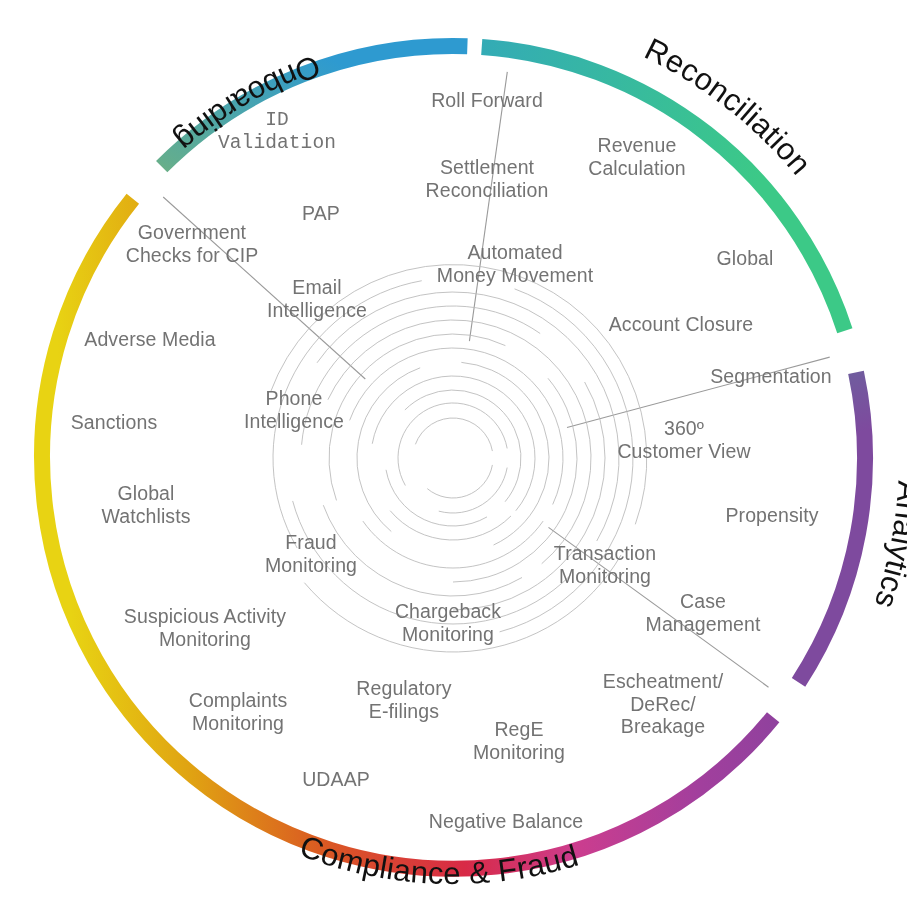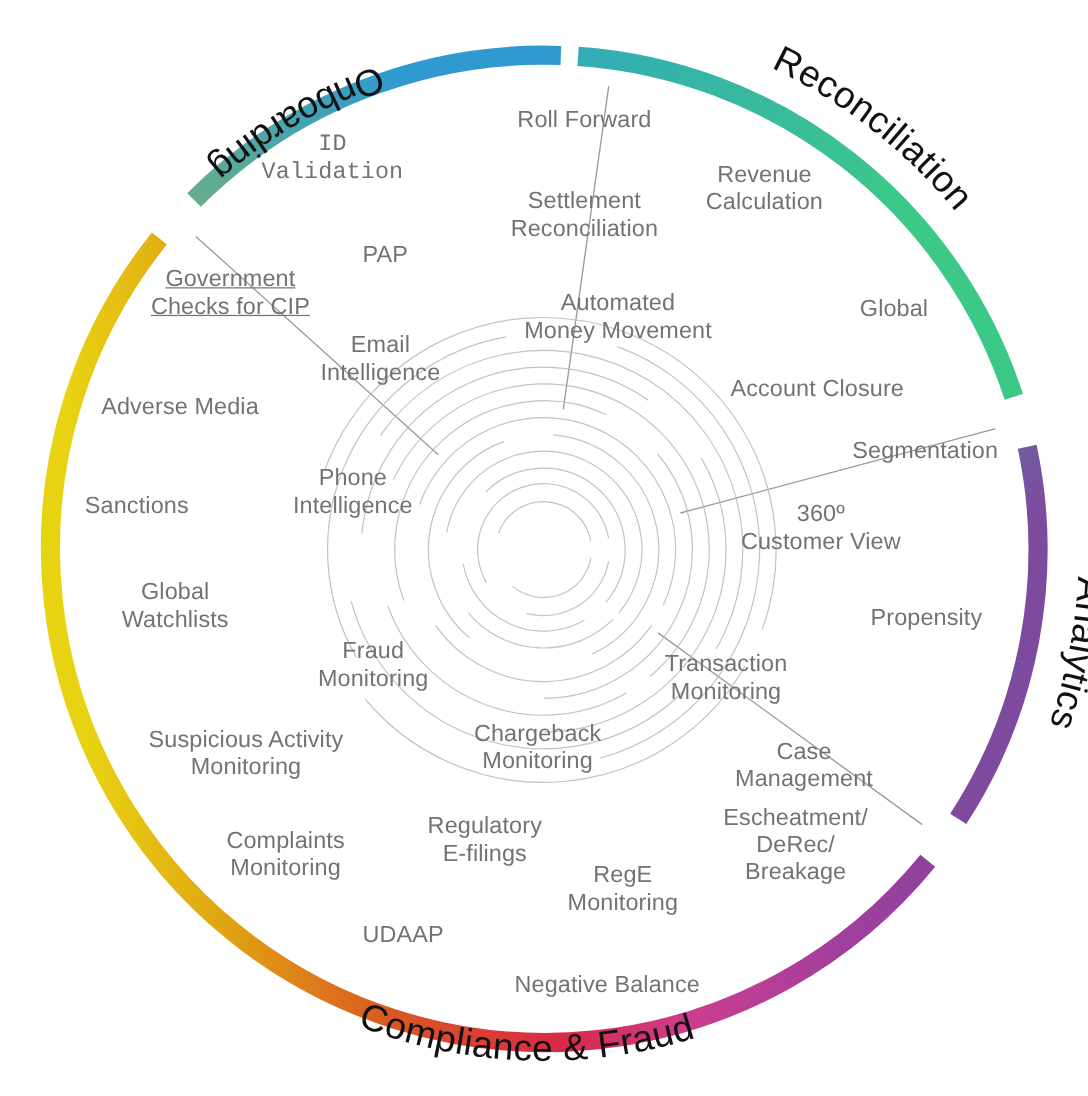--- a/index.html
+++ b/index.html
@@ -127,21 +127,21 @@
       <div class="node" style="left: 515px; top: 264px;">Automated
 Money Movement</div>
       <div class="node" style="left: 745px; top: 258px;">Global</div>
       <div class="node" style="left: 681px; top: 324px;">Account Closure</div>
       <div class="node" style="left: 771px; top: 376px;">Segmentation</div>
       <div class="node" style="left: 684px; top: 440px;">360º
 Customer View</div>
       <div class="node" style="left: 772px; top: 515px;">Propensity</div>
       <div class="node" style="left: 605px; top: 565px;">Transaction
 Monitoring</div>
-      <div class="node" style="left: 670px; top: 613px; margin-top: 25px;">Case
+      <div class="node" style="left: 703px; top: 613px;">Case
 Management</div>
       <div class="node" style="left: 663px; top: 704px;">Escheatment/
 DeRec/
 Breakage</div>
       <div class="node" style="left: 506px; top: 821px;">Negative Balance</div>
       <div class="node" style="left: 519px; top: 741px;">RegE
 Monitoring</div>
       <div class="node" style="left: 336px; top: 779px;">UDAAP</div>
       <div class="node" style="left: 404px; top: 700px;">Regulatory
 E-filings</div>
@@ -154,19 +154,19 @@
       <div class="node" style="left: 311px; top: 554px;">Fraud
 Monitoring</div>
       <div class="node" style="left: 146px; top: 505px;">Global
 Watchlists</div>
       <div class="node" style="left: 114px; top: 422px;">Sanctions</div>
       <div class="node" style="left: 258px; top: 410px; margin-left: 36px;">Phone
 Intelligence</div>
       <div class="node" style="left: 150px; top: 339px;">Adverse Media</div>
       <div class="node" style="left: 317px; top: 299px;">Email
 Intelligence</div>
-      <div class="node" style="left: 192px; top: 244px; text-decoration: underline;">Government
+      <div class="node" style="left: 192px; top: 244px;">Government
 Checks for CIP</div>
       <div class="node" style="left: 321px; top: 213px;">PAP</div>
       <div class="node" style="left: 277px; top: 132px; font-family: Liberation Mono, monospace;">ID
 Validation</div>
     </div>
 </div>
 
 </body></html>

